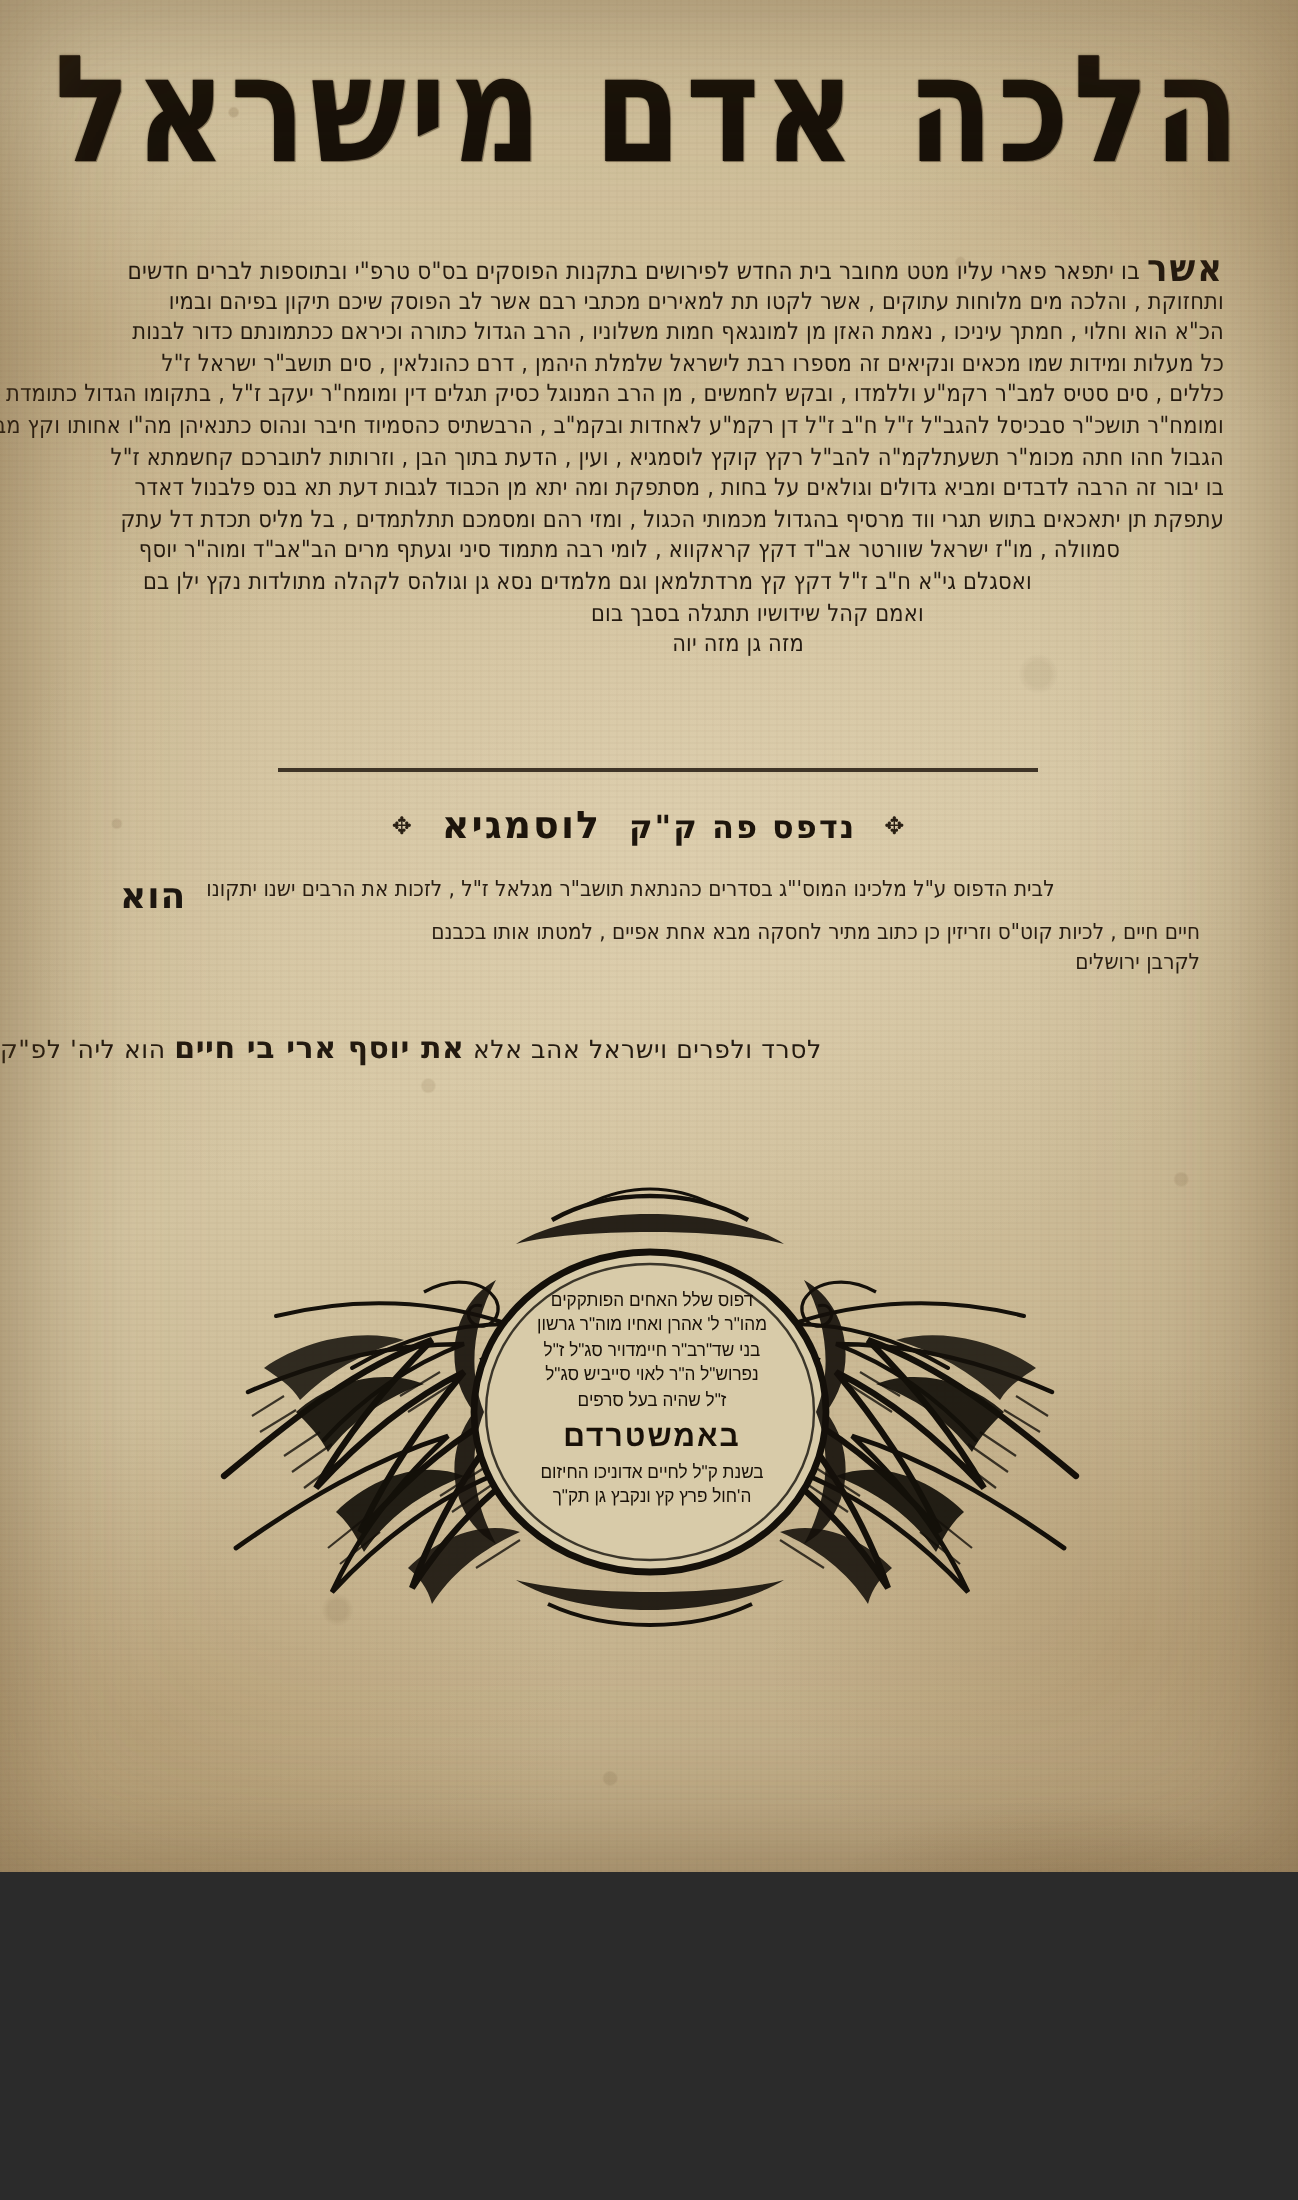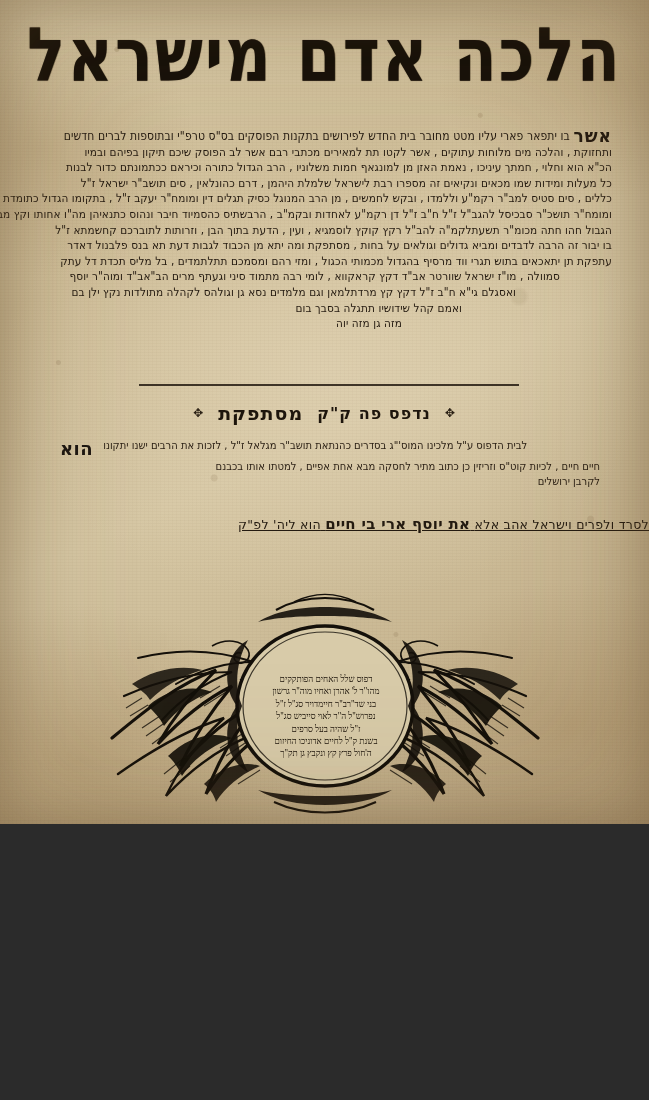--- a/index.html
+++ b/index.html
@@ -3,21 +3,21 @@
 <meta charset="utf-8">
 <style>
   html, body {
     margin: 0;
     padding: 0;
     background: #2b2b2b;
   }
   #page {
     position: relative;
     width: 649px;
-    height: 824px;
+    height: 936px;
     overflow: hidden;
     background:
       radial-gradient(ellipse 300px 220px at 12% 92%, rgba(150,118,72,0.30), rgba(150,118,72,0) 70%),
       radial-gradient(ellipse 260px 200px at 88% 88%, rgba(146,112,66,0.26), rgba(146,112,66,0) 72%),
       radial-gradient(ellipse 220px 180px at 6% 18%, rgba(138,106,60,0.22), rgba(138,106,60,0) 72%),
       radial-gradient(ellipse 240px 160px at 94% 10%, rgba(138,106,60,0.20), rgba(138,106,60,0) 72%),
       radial-gradient(ellipse 420px 300px at 50% 45%, rgba(228,214,184,0.55), rgba(228,214,184,0) 78%),
       linear-gradient(155deg, #d9cba8 0%, #cfbe99 28%, #d6c7a4 52%, #c7b590 78%, #bda985 100%);
     font-family: "Liberation Serif", serif;
     color: #1c1611;
@@ -162,47 +162,46 @@
     letter-spacing: 0.5px;
   }
   #notice .rowwrap { display: flex; justify-content: flex-end; gap: 10px; }
   #notice .small-left { font-size: 10px; }
 
   
   #dedication {
     top: 515px;
     left: 0;
     width: 649px;
-    text-align: right;
+    text-align: left;
     direction: rtl;
     font-family: "DejaVu Sans", sans-serif;
     font-size: 12.5px;
     color: #231a10;
     letter-spacing: 0.3px;
-    text-decoration: underline;
   }
   #dedication .hl { font-size: 15px; font-weight: 700; }
 
   
   #ornament {
     top: 588px;
     left: 108px;
     width: 434px;
     height: 232px;
   }
   #ornament svg { display: block; width: 434px; height: 232px; }
 
   #cartouche-text {
     position: absolute;
-    top: 673px;
+    top: 644px;
     left: 238px;
     width: 176px;
     text-align: center;
     direction: rtl;
-    font-family: Liberation Serif, serif;
+    font-family: Liberation Sans, sans-serif;
     color: #191108;
     z-index: 5;
   }
   #cartouche-text .ln {
     font-size: 8.6px;
     line-height: 12.4px;
     white-space: nowrap;
     transform: scaleY(1.08);
   }
   #cartouche-text .city {
@@ -257,21 +256,21 @@
     <div class="ln tapered-3">ואמם קהל שידושיו תתגלה בסבך בום</div>
     <div class="ln tapered-4">מזה גן מזה יוה</div>
   </div>
 
   <div class="layer" id="divider"></div>
 
   <div class="layer" id="imprint">
     <span class="row">
       <span class="orn">✥</span>
       <span>נדפס  פה  ק"ק</span>
-      <span class="place">מסתפקת</span>
+      <span class="place">לוסמגיא</span>
       <span class="orn">✥</span>
     </span>
   </div>
 
   <div class="layer" id="notice">
     <div class="rowwrap">
       <div class="ln small-left">לבית הדפוס ע"ל מלכינו המוס'"ג בסדרים כהנתאת תושב"ר מגלאל ז"ל  ,  לזכות את הרבים ישנו יתקונו</div>
       <div class="lead">הוא</div>
     </div>
     <div class="ln" style="text-align:right; padding-left:20px;">חיים חיים  ,  לכיות קוט"ס וזריזין כן כתוב מתיר לחסקה מבא אחת אפיים  ,  למטתו אותו בכבנם</div>
@@ -346,19 +345,20 @@
       </g>
     </svg>
   </div>
 
   <div id="cartouche-text">
     <div class="ln">דפוס שלל  האחים  הפותקקים</div>
     <div class="ln">מהו"ר  ל'  אהרן  ואחיו  מוה"ר  גרשון</div>
     <div class="ln">בני  שד"רב"ר  חיימדויר  סג"ל  ז"ל</div>
     <div class="ln">נפרוש"ל ה"ר  לאוי  סייביש  סג"ל</div>
     <div class="ln">ז"ל  שהיה בעל סרפים</div>
+    <div class="city">באמשטרדם</div>
     <div class="ln">בשנת ק"ל  לחיים  אדוניכו  החיזום</div>
     <div class="ln">ה'חול  פרץ קץ  ונקבץ גן תק"ך</div>
   </div>
 
   <div id="lower-stains" class="layer"></div>
   <div id="edges"></div>
 </div>
 
 </body></html>

